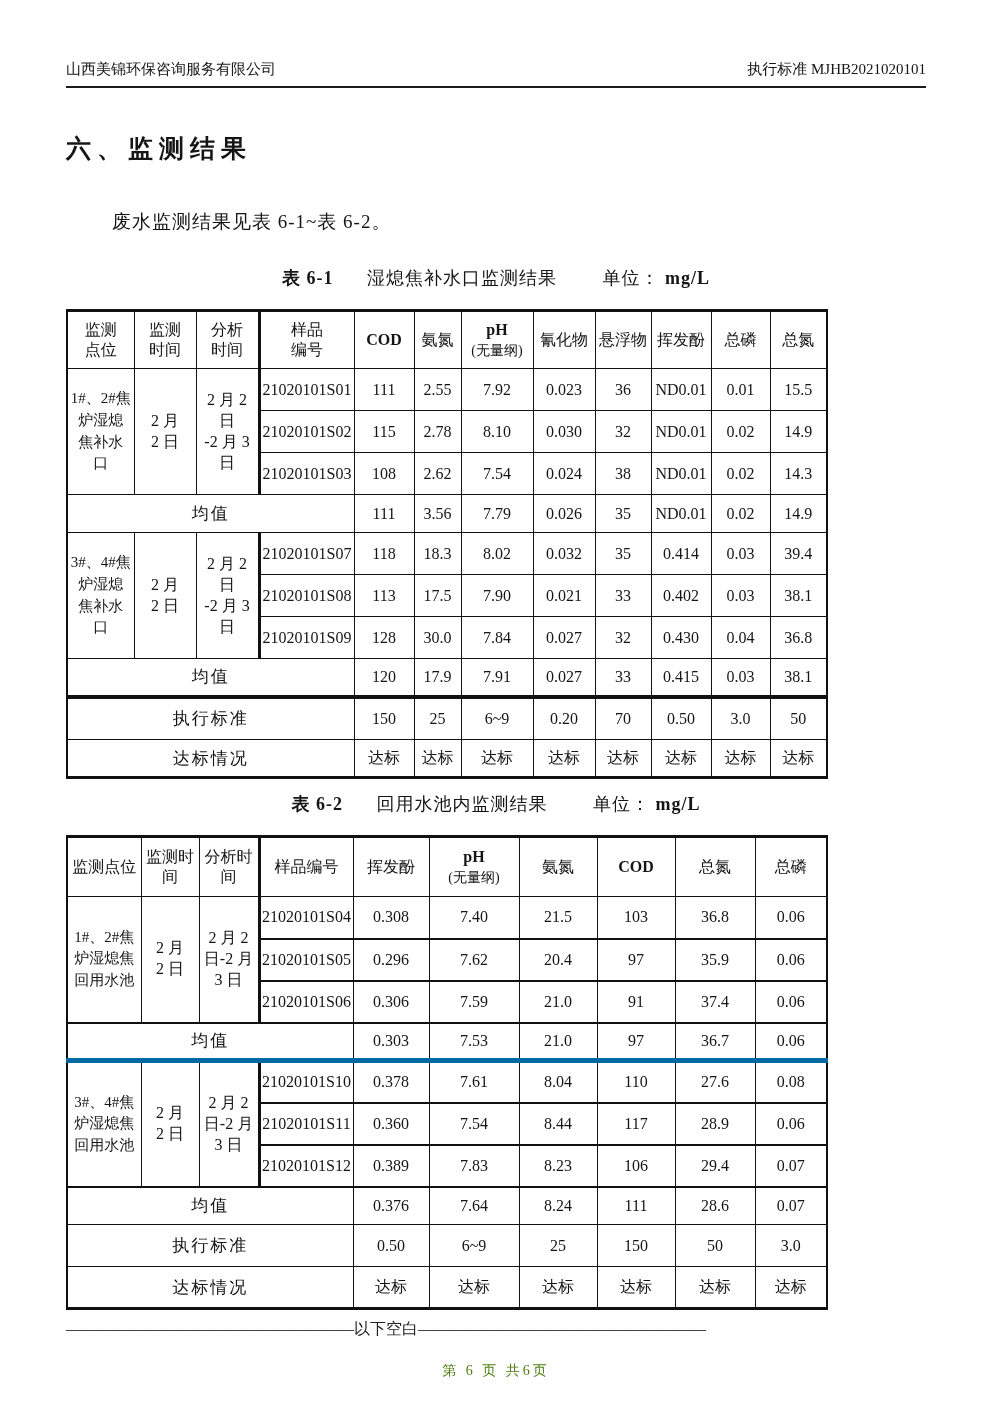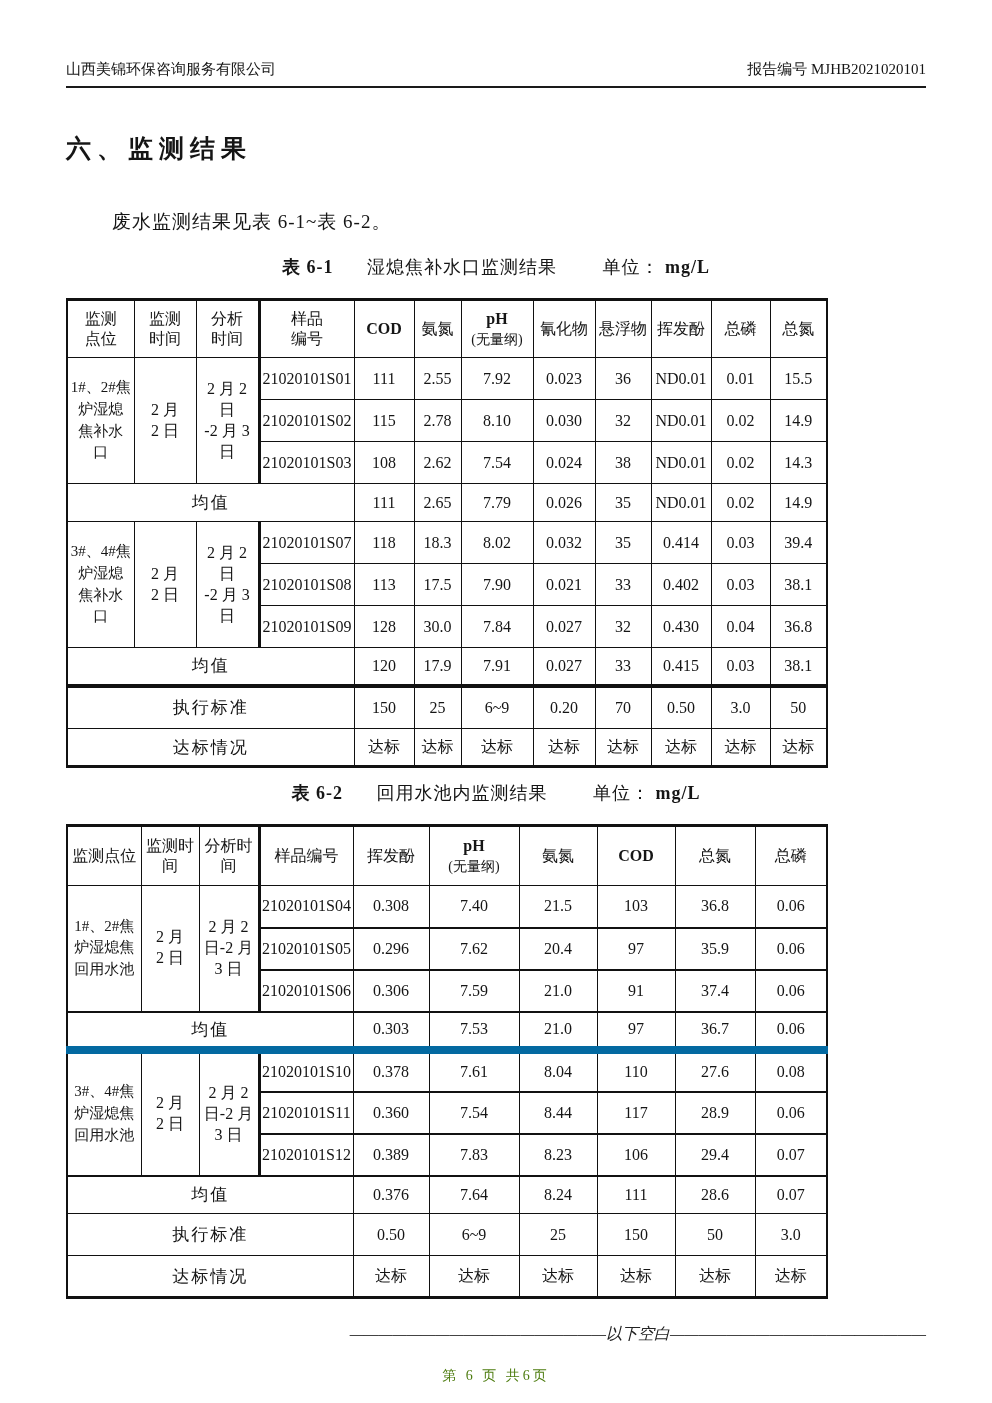--- a/index.html
+++ b/index.html
@@ -12,21 +12,21 @@
   .page { width:860px; margin:0 auto; padding-top:60px; }
 
   .doc-header {
     display:flex; justify-content:space-between; align-items:flex-end;
     font-size:15px; padding-bottom:7px; border-bottom:2px solid #1a1a1a;
   }
   .h1-title { margin-top:44px; font-size:25px; font-weight:bold; letter-spacing:6px; }
   .intro { margin-top:44px; font-size:19px; text-indent:46px; letter-spacing:1px; }
 
   .caption { text-align:center; font-size:18px; letter-spacing:1px; }
-  .cap-1 { margin-top:20px; }
+  .cap-1 { margin-top:31px; }
   .cap-2 { margin-top:13px; }
   .caption .cap-label { font-weight:bold; margin-right:28px; }
   .caption .cap-unit-label { margin-left:40px; }
   .caption .cap-unit { font-weight:bold; }
 
   table {
     width:760px; border-collapse:collapse; table-layout:fixed;
     margin-top:19px;
     border:2px solid #111; border-top:3px solid #111; border-bottom:3px solid #111;
   }
@@ -43,39 +43,39 @@
   tr.ok td { height:38px; }
   .t2 tr.std td, .t2 tr.ok td { height:42px; }
   .site { font-size:15px; line-height:1.45; }
   .sid { font-size:16px; letter-spacing:0; padding:0; }
   .thickL { border-left:3px solid #111; }
   .lbl { font-size:17px; letter-spacing:2px; }
   .bold { font-weight:bold; }
   .ph-sub { font-size:14px; }
   .t1 tr.std td { border-top:4px solid #111; }
   .t2 tr.sample td { border-bottom:2px solid #111; }
-  .t2 tr.sec2-start td { border-top:8px solid #0369a1; }
+  .t2 tr.sec2-start td { border-top:5px solid #0369a1; }
 
   .blank-line {
-    margin-top:25px; text-align:right; font-size:16px;
-    white-space:nowrap; letter-spacing:0; color:#222;font-style:italic;
+    margin-top:9px; text-align:left; font-size:16px;
+    white-space:nowrap; letter-spacing:0; color:#222;
   }
   .page-num {
     margin-top:22px; text-align:center; font-size:14px;
     letter-spacing:3px; color:#4d7c0f;
   }
 </style>
 </head>
 <body>
 
 <div class="page">
 
   <div class="doc-header">
     <span>山西美锦环保咨询服务有限公司</span>
-    <span>报告编号 MJHB2021020101</span>
+    <span>执行标准 MJHB2021020101</span>
   </div>
 
   <div class="h1-title">六、监测结果</div>
 
   <div class="intro">废水监测结果见表 6-1~表 6-2。</div>
 
   <div class="caption cap-1">
     <span class="cap-label">表 6-1</span>
     <span>湿熄焦补水口监测结果</span>
     <span class="cap-unit-label">单位：</span>
@@ -154,21 +154,21 @@
       <td>7.54</td>
       <td>0.024</td>
       <td>38</td>
       <td>ND0.01</td>
       <td>0.02</td>
       <td>14.3</td>
     </tr>
     <tr class="mean">
       <td class="lbl" colspan="4">均值</td>
       <td>111</td>
-      <td>2.65</td>
+      <td>3.56</td>
       <td>7.79</td>
       <td>0.026</td>
       <td>35</td>
       <td>ND0.01</td>
       <td>0.02</td>
       <td>14.9</td>
     </tr>
     <tr class="sample">
       <td class="site pre" rowspan="3">3#、4#焦
 炉湿熄

